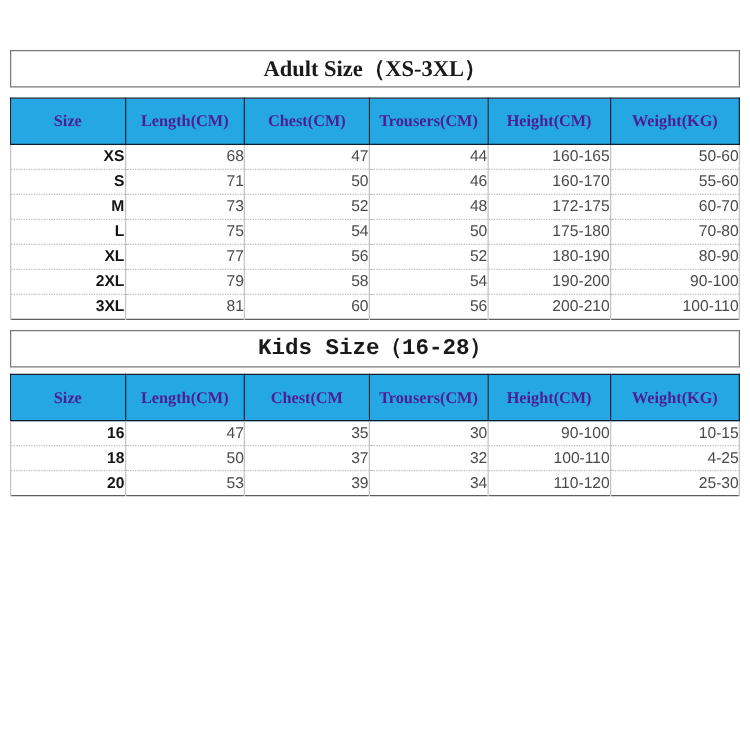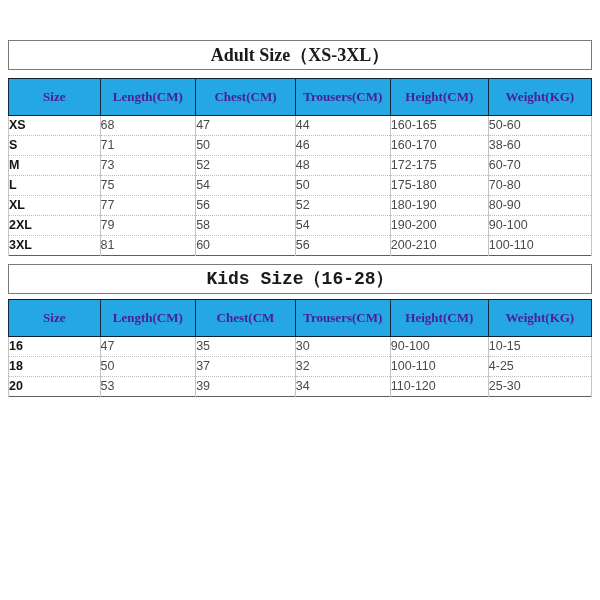--- a/index.html
+++ b/index.html
@@ -68,21 +68,21 @@
     font-size: 13px;
     height: 36px;
     border: 1px solid #12293e;
     border-top: 1px solid #0d1f30;
     border-bottom: 1px solid #0d1f30;
     padding: 0;
   }
   td {
     height: 19px;
     line-height: 19px;
-    text-align: left;
+    text-align: right;
     font-size: 12.5px;
     color: #4a4a4a;
     padding: 0;
     border-left: 1px solid #c4c4c4;
     border-right: 1px solid #c4c4c4;
     border-top: 1px dotted #bdbdbd;
   }
   tbody tr:first-child td {
     border-top: none;
   }
@@ -126,21 +126,21 @@
           <td>44</td>
           <td>160-165</td>
           <td>50-60</td>
         </tr>
         <tr>
           <td class="size-col">S</td>
           <td>71</td>
           <td>50</td>
           <td>46</td>
           <td>160-170</td>
-          <td>38-60</td>
+          <td>55-60</td>
         </tr>
         <tr>
           <td class="size-col">M</td>
           <td>73</td>
           <td>52</td>
           <td>48</td>
           <td>172-175</td>
           <td>60-70</td>
         </tr>
         <tr>

